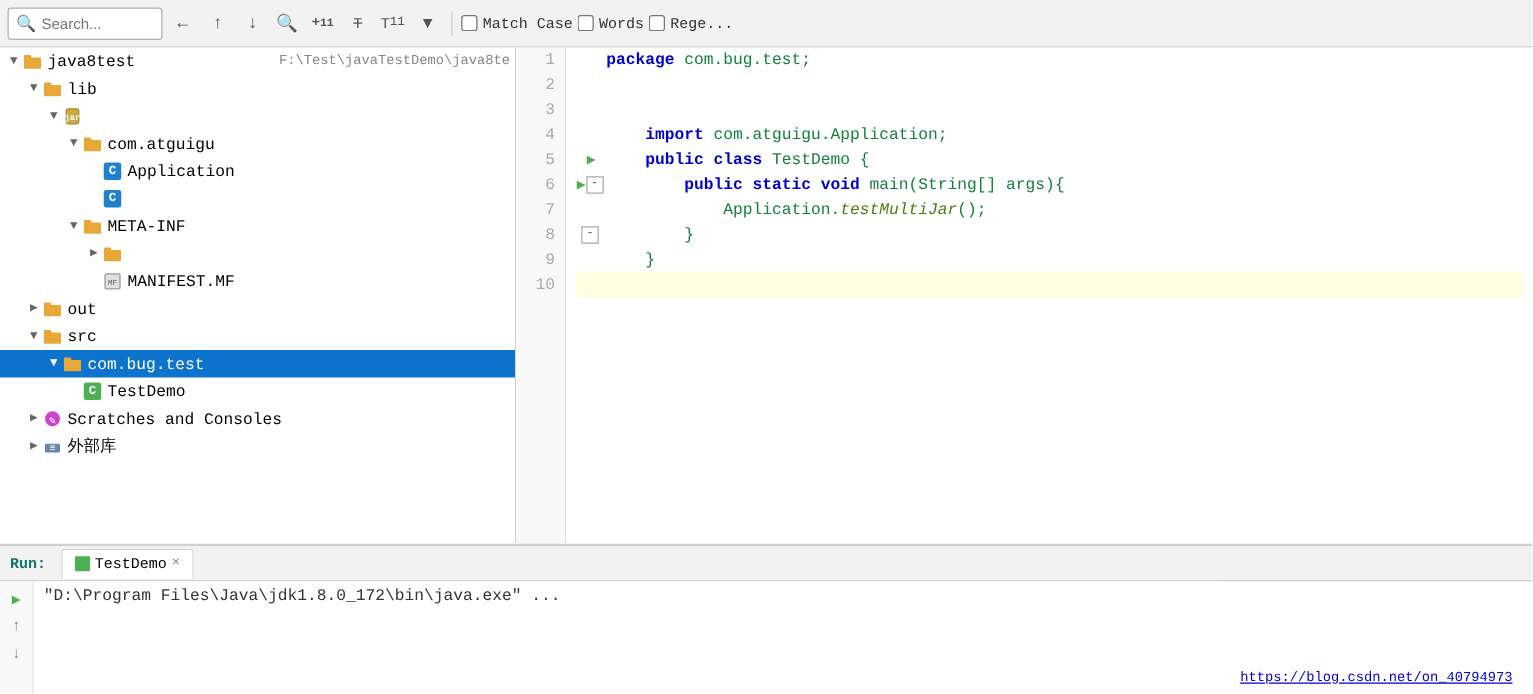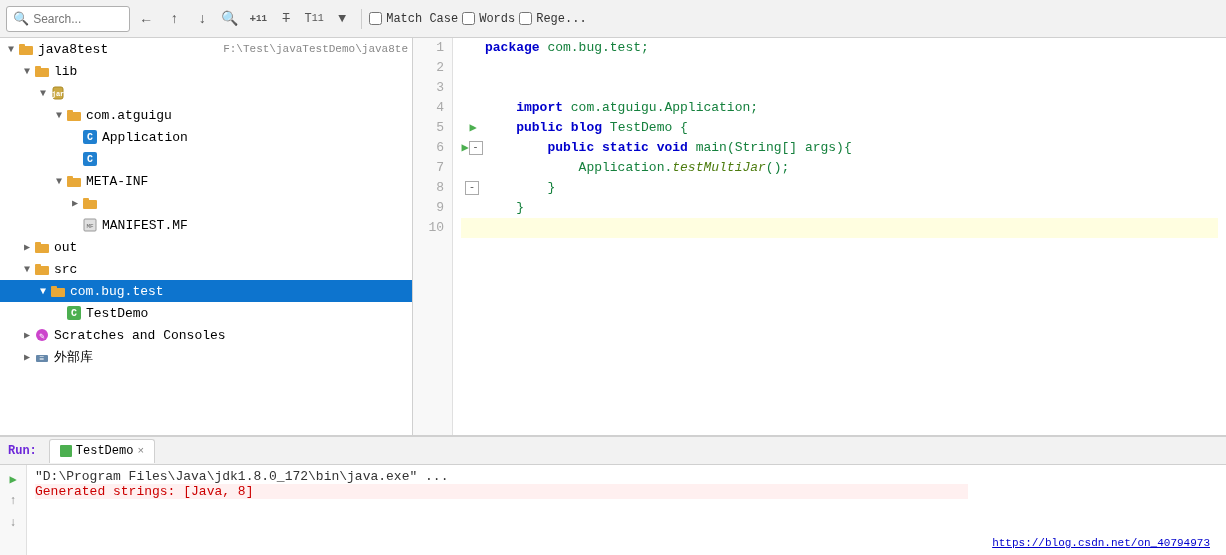--- a/index.html
+++ b/index.html
@@ -249,21 +249,21 @@
       display: flex;
       align-items: center;
       background: #f2f2f2;
       border-bottom: 1px solid #d0d0d0;
       height: 28px;
       padding: 0 8px;
       gap: 4px;
     }
     .run-label {
       font-size: 12px;
-      color: #6d28d9;
+      color: #0f766e;
       font-weight: bold;
       margin-right: 8px;
     }
     .run-tab {
       display: flex;
       align-items: center;
       gap: 4px;
       background: #fff;
       border: 1px solid #d0d0d0;
       border-bottom: none;
@@ -563,21 +563,21 @@
             <span class="code-text">&nbsp;</span>
           </div>
           <div class="code-line">
             <span class="code-gutter"></span>
             <span class="code-text"><span class="kw">    import</span><span class="nm"> com.atguigu.Application;</span></span>
           </div>
           <div class="code-line">
             <span class="code-gutter">
               <span class="run-arrow">▶</span>
             </span>
-            <span class="code-text"><span class="kw">    public</span><span class="nm"> </span><span class="kw">blog</span><span class="nm"> TestDemo {</span></span>
+            <span class="code-text"><span class="kw">    public</span><span class="nm"> </span><span class="kw">class</span><span class="nm"> TestDemo {</span></span>
           </div>
           <div class="code-line">
             <span class="code-gutter">
               <span class="run-arrow">▶</span>
               <span class="fold-icon">-</span>
             </span>
             <span class="code-text"><span class="kw">        public</span><span class="nm"> </span><span class="kw">static</span><span class="nm"> </span><span class="kw">void</span><span class="nm"> main(String[] args){</span></span>
           </div>
           <div class="code-line">
             <span class="code-gutter"></span>
@@ -613,19 +613,18 @@
   </div>
   <div class="run-output">
     <div class="run-side-buttons">
       <div class="run-side-btn">▶</div>
       <div class="run-side-btn" style="color:#888;">↑</div>
       <div class="run-side-btn" style="color:#888;">↓</div>
     </div>
     <div class="run-console" id="run-console">
 
     <div class="line1">"D:\Program Files\Java\jdk1.8.0_172\bin\java.exe" ...</div>
-        <div class="line2">Generated strings: [Java, 8]</div>
       </div>
     <div style="display:flex;flex-direction:column;justify-content:flex-end;padding:4px 8px;min-width:200px;">
       <span class="run-footer">https://blog.csdn.net/on_40794973</span>
     </div>
   </div>
 </div>
 
 </body></html>

